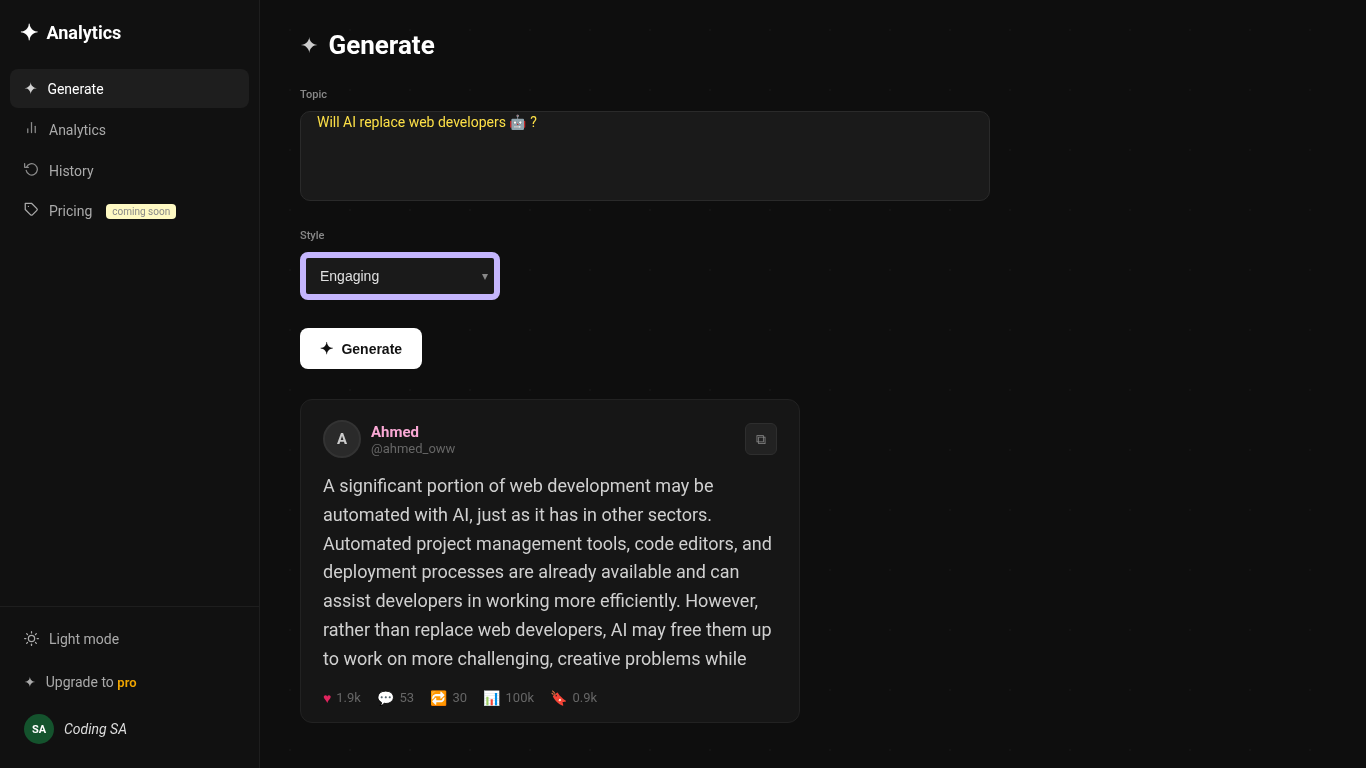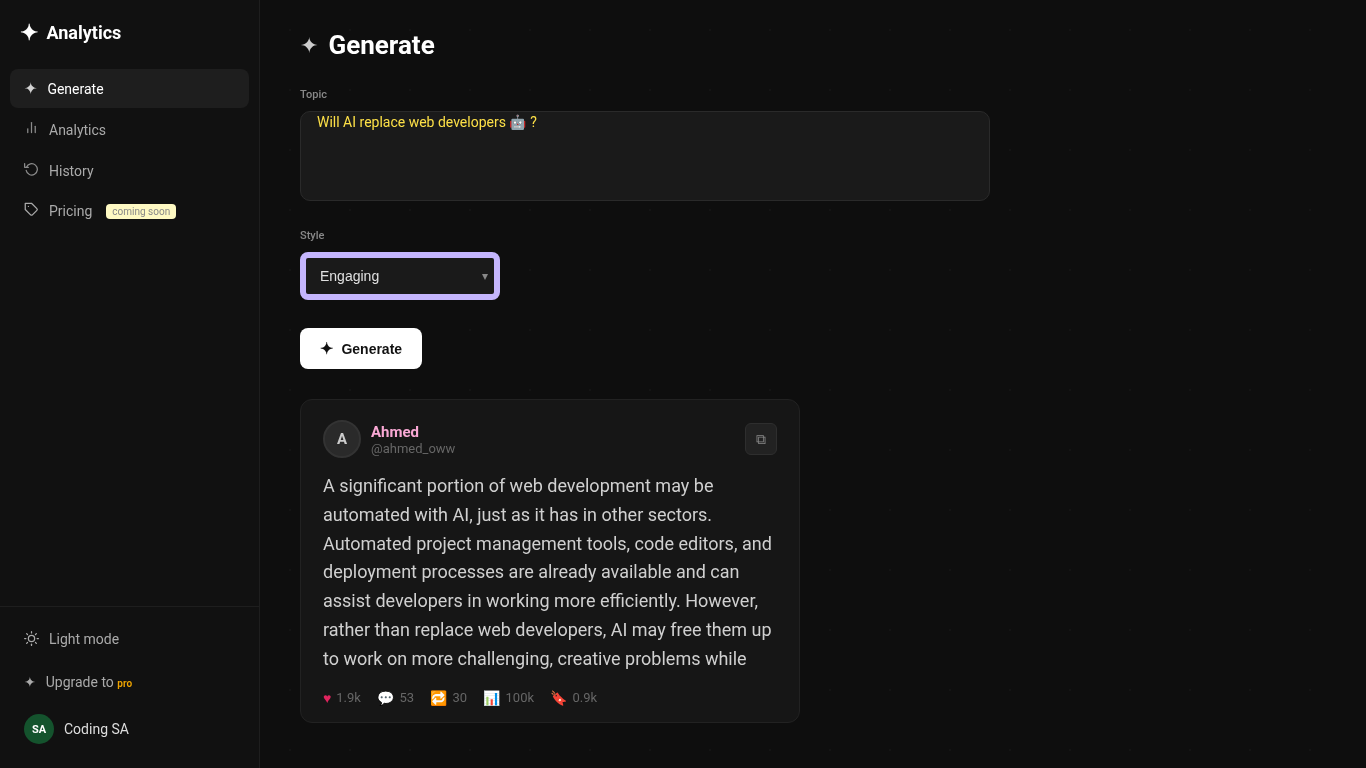--- a/index.html
+++ b/index.html
@@ -97,21 +97,21 @@
       display: flex;
       align-items: center;
       gap: 10px;
       padding: 10px 14px;
       border-radius: 8px;
       cursor: pointer;
       font-size: 14px;
       color: #aaaaaa;
     }
     .pro-badge {
-      font-size: 10px;
+      font-size: 13px;
       color: #f0a500;
       font-weight: 600;
     }
     .user-item {
       display: flex;
       align-items: center;
       gap: 10px;
       padding: 10px 14px;
       border-radius: 8px;
       cursor: pointer;
@@ -125,20 +125,21 @@
       align-items: center;
       justify-content: center;
       font-size: 11px;
       font-weight: 700;
       color: white;
       flex-shrink: 0;
     }
     .user-name {
       font-size: 14px;
       color: #dddddd;
+      font-style: italic;
     }
 
     
     .main {
       flex: 1;
       background: #0e0e0e;
       overflow-y: auto;
       padding: 30px 40px;
       position: relative;
     }

